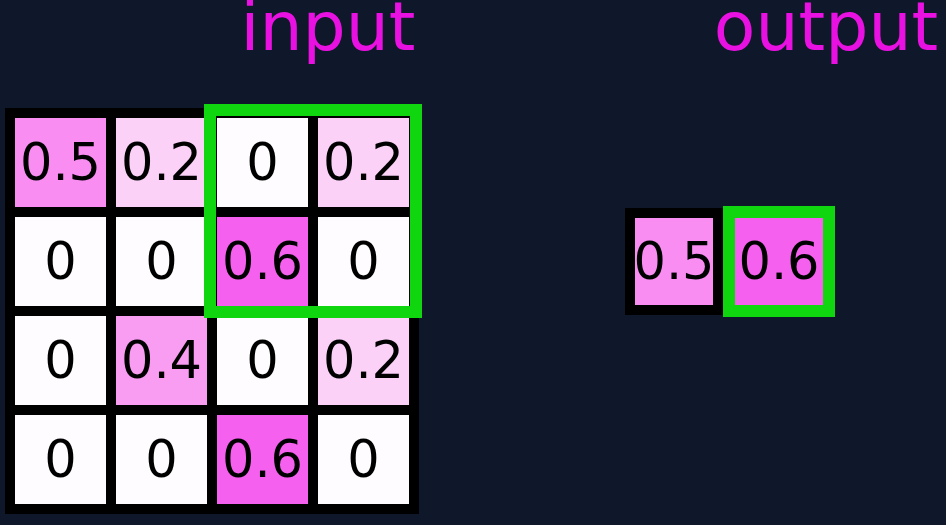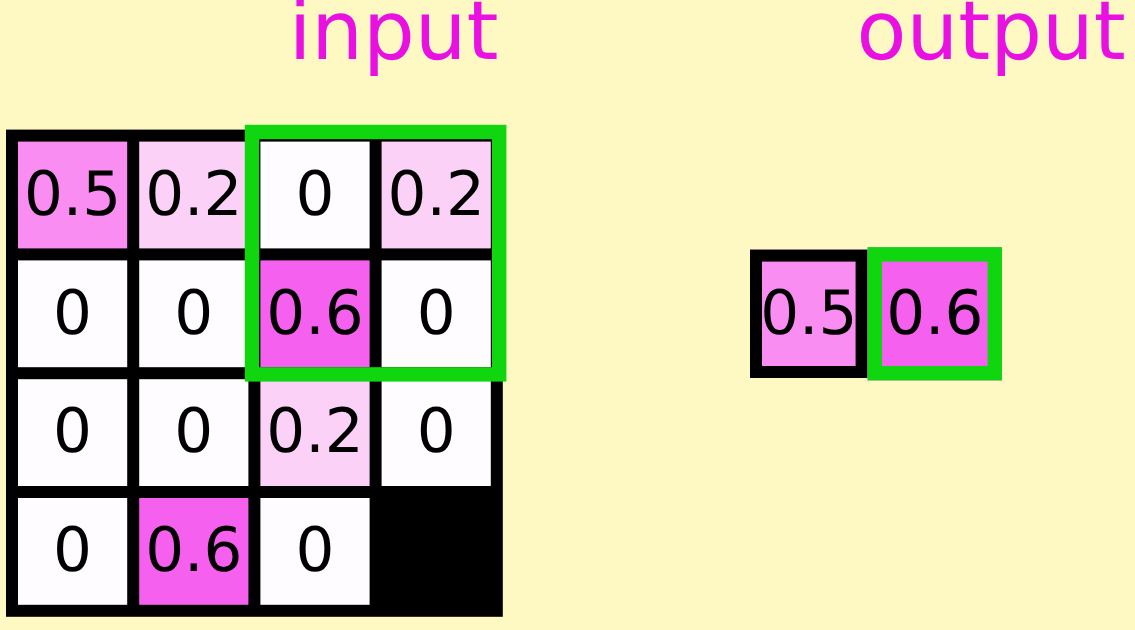--- a/index.html
+++ b/index.html
@@ -4,21 +4,21 @@
 <style>
   html, body {
     margin: 0;
     padding: 0;
     background: #ffffff;
   }
   .stage {
     position: relative;
     width: 946px;
     height: 525px;
-    background: #fef9c3;
+    background: #0f172a;
     overflow: hidden;
     font-family: "DejaVu Sans", "Liberation Sans", sans-serif;
   }
   .title {
     position: absolute;
     top: -10px;
     transform: translateX(-50%);
     font-size: 68px;
     line-height: 1.1;
     white-space: nowrap;
@@ -100,20 +100,21 @@
   <div class="igrid">
       <div class="cell" style="background: rgb(249, 141, 242); color: rgb(0, 0, 0);">0.5</div>
       <div class="cell" style="background: rgb(251, 209, 248); color: rgb(0, 0, 0);">0.2</div>
       <div class="cell" style="background: rgb(254, 252, 254); color: rgb(0, 0, 0);">0</div>
       <div class="cell" style="background: rgb(251, 209, 248); color: rgb(0, 0, 0);">0.2</div>
       <div class="cell" style="background: rgb(254, 252, 254); color: rgb(0, 0, 0);">0</div>
       <div class="cell" style="background: rgb(254, 252, 254); color: rgb(0, 0, 0);">0</div>
       <div class="cell" style="background: rgb(245, 97, 238); color: rgb(0, 0, 0);">0.6</div>
       <div class="cell" style="background: rgb(254, 252, 254); color: rgb(0, 0, 0);">0</div>
       <div class="cell" style="background: rgb(254, 252, 254); color: rgb(0, 0, 0);">0</div>
+      <div class="cell" style="background: rgb(249, 157, 242); color: rgb(0, 0, 0);">0.4</div>
       <div class="cell" style="background: rgb(254, 252, 254); color: rgb(0, 0, 0);">0</div>
       <div class="cell" style="background: rgb(251, 209, 248); color: rgb(0, 0, 0);">0.2</div>
       <div class="cell" style="background: rgb(254, 252, 254); color: rgb(0, 0, 0);">0</div>
       <div class="cell" style="background: rgb(254, 252, 254); color: rgb(0, 0, 0);">0</div>
       <div class="cell" style="background: rgb(245, 97, 238); color: rgb(0, 0, 0);">0.6</div>
       <div class="cell" style="background: rgb(254, 252, 254); color: rgb(0, 0, 0);">0</div>
     </div>
 
   <div class="highlight-box" style="border-color: rgb(15, 214, 15);"></div>
 

